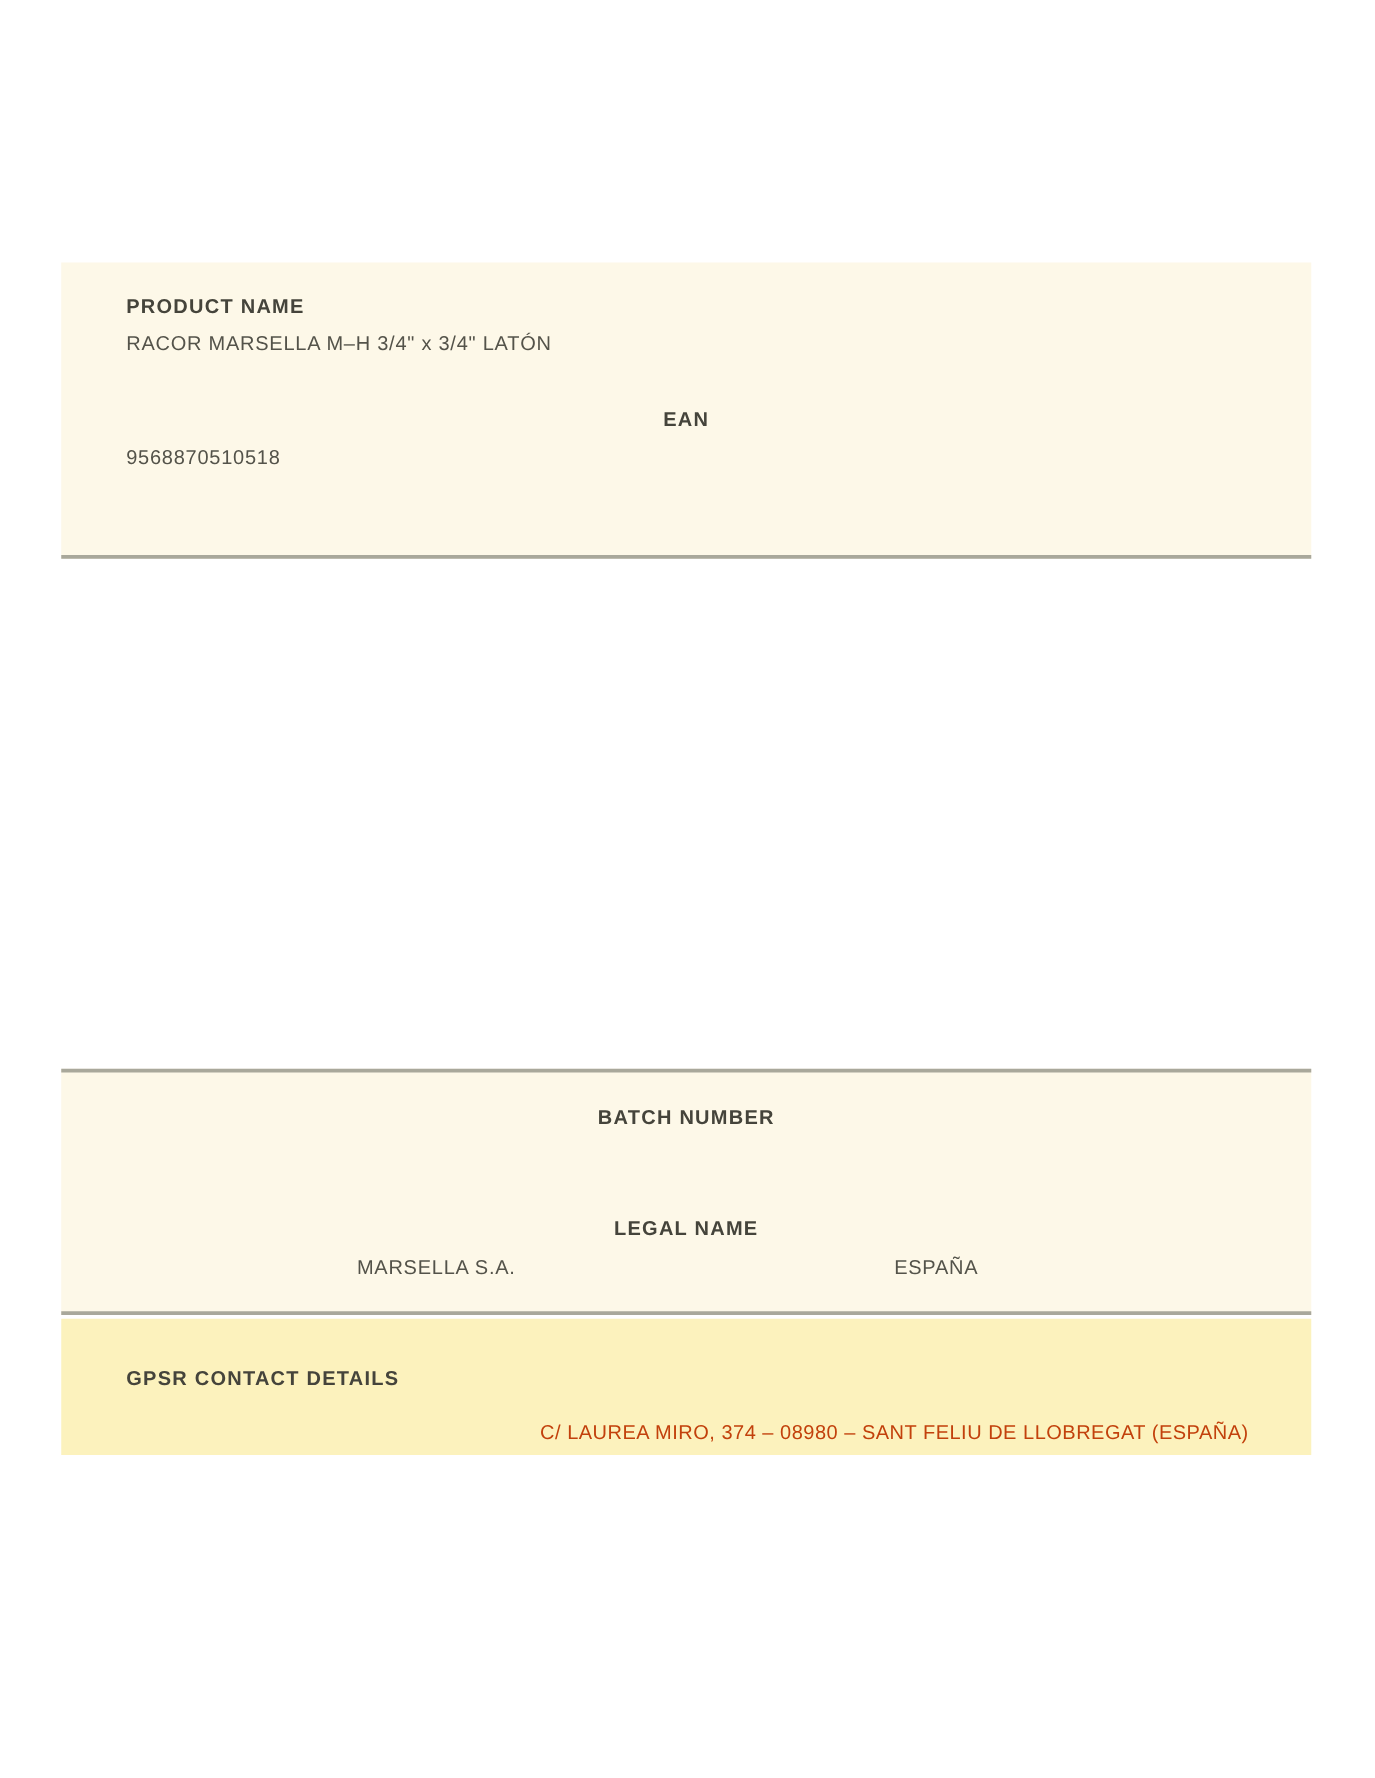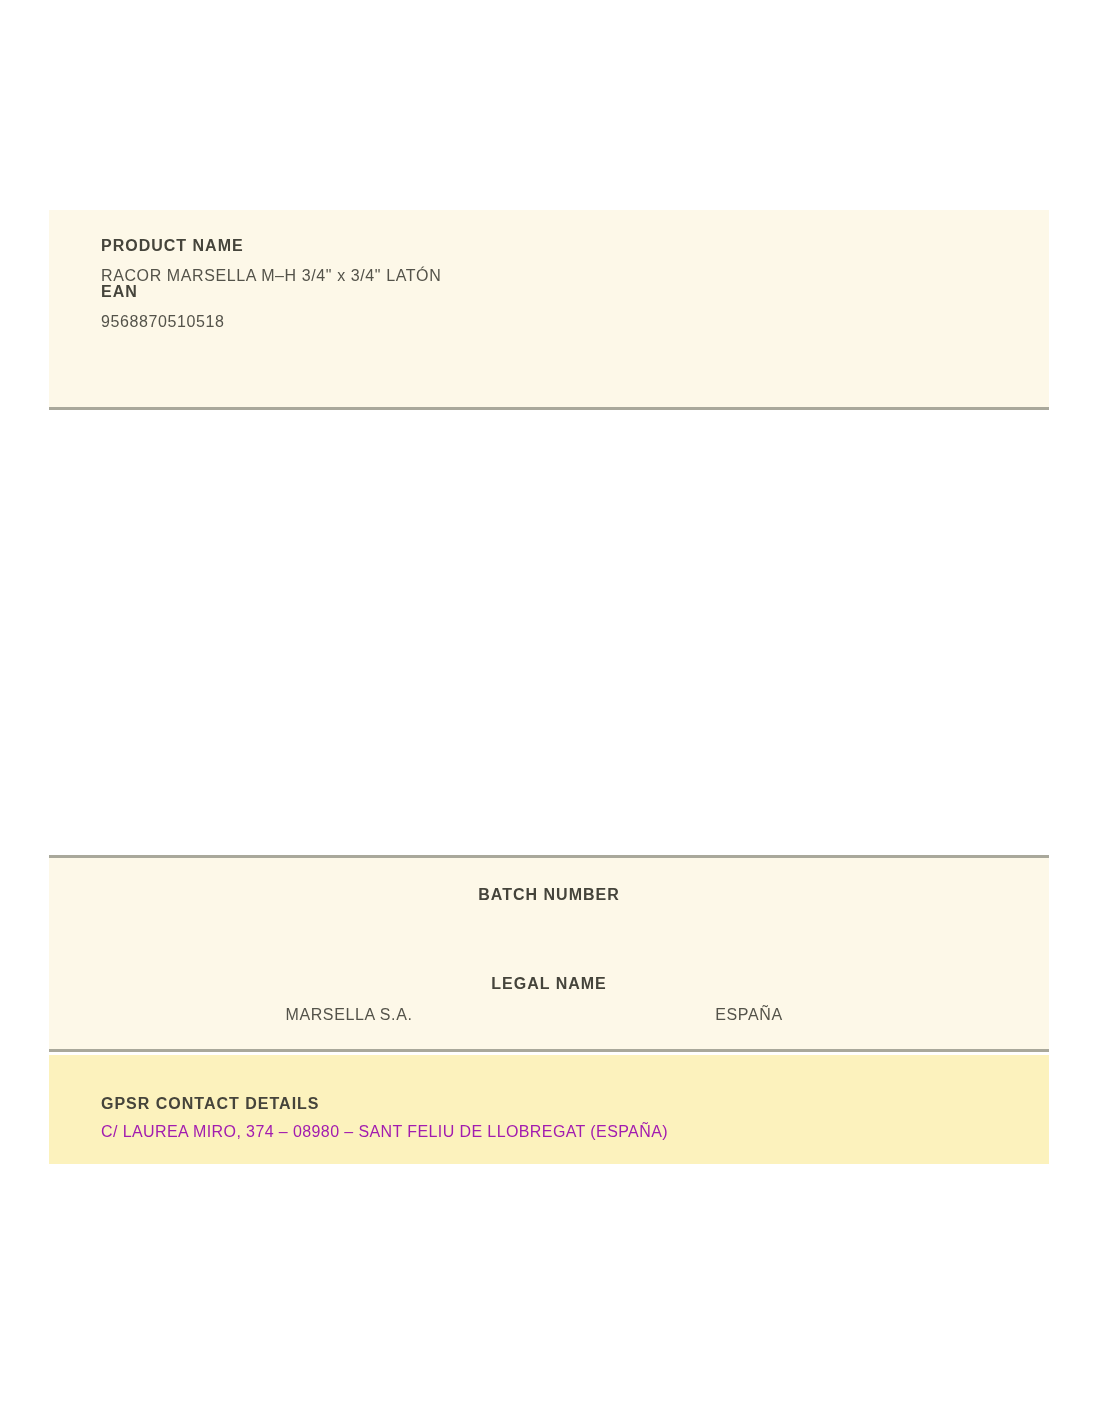--- a/index.html
+++ b/index.html
@@ -17,41 +17,43 @@
   }
   .card {
     position: absolute;
     left: 49px;
     width: 1000px;
     box-sizing: border-box;
   }
   
   .product-card {
     top: 210px;
-    height: 200px;
+    height: 237px;
     background: #FDF8E8;
     border-bottom: 3px solid #A9A89B;
     padding: 28px 52px 0 52px;
   }
   .field-label {
     font-size: 16px;
     font-weight: 700;
     letter-spacing: 1px;
     color: #45443B;
     line-height: 16px;
   }
   .field-value {
     font-size: 16px;
     font-weight: 400;
     letter-spacing: 0.6px;
     color: #54534A;
     line-height: 17px;
     margin-top: 13px;
   }
   .product-card .ean-label {
+    margin-top: 45px;
+    text-align: center;
   }
   
   .batch-card {
     top: 855px;
     height: 197px;
     background: #FDF8E8;
     border-top: 3px solid #A9A89B;
     border-bottom: 3px solid #A9A89B;
     padding: 0 100px;
   }
@@ -72,23 +74,24 @@
   .gpsr-card {
     top: 1055px;
     height: 109px;
     background: #FCF2BD;
     padding: 41px 50px 0 52px;
   }
   .gpsr-address {
     font-size: 16px;
     font-weight: 400;
     letter-spacing: 0.4px;
-    color: #a21caf;
+    color: #c2410c;
     line-height: 17px;
-    margin-top: 11px;
+    margin-top: 26px;
+    text-align: right;
   }
 </style>
 </head>
 <body>
 
 <div class="page">
 
   <section class="card product-card">
     <div class="field-label">PRODUCT NAME</div>
     <div class="field-value">RACOR MARSELLA M–H 3/4" x 3/4" LATÓN</div>

